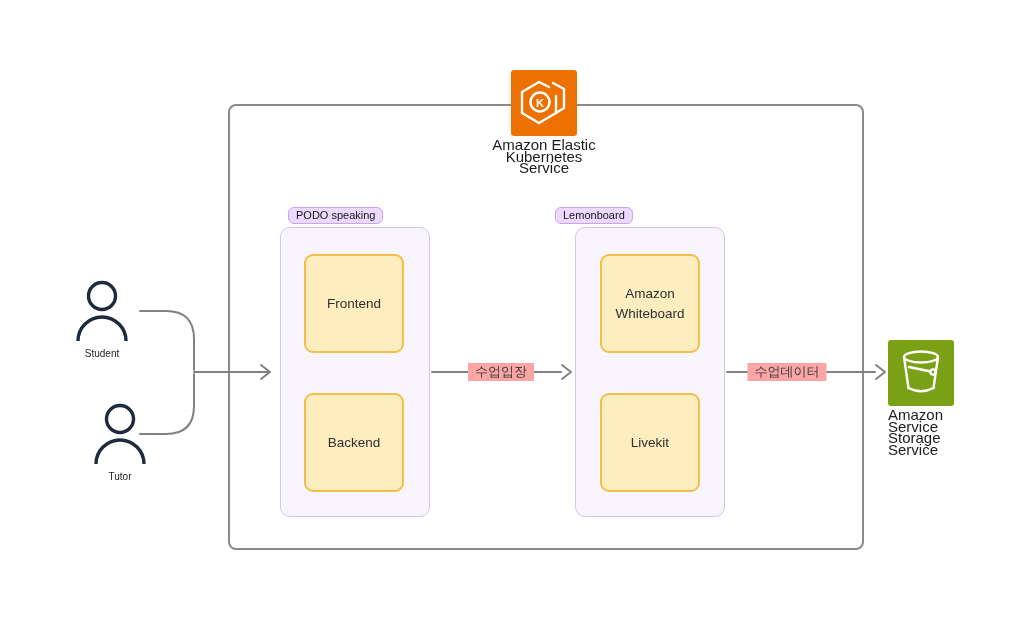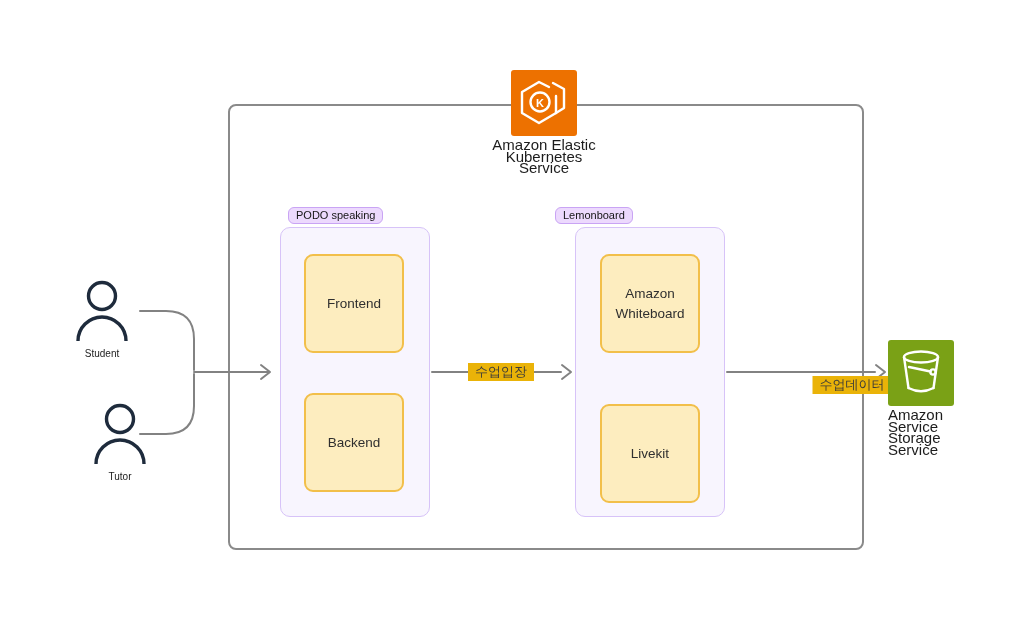--- a/index.html
+++ b/index.html
@@ -44,21 +44,21 @@
     background:var(--node-bg,#fdedbf);
     border:2px solid var(--node-border,#f2bf4a);
     border-radius:9px;z-index:4;
     display:flex;flex-direction:column;align-items:center;justify-content:center;
     font-size:13.5px;line-height:20px;color:var(--text-dark,#2f2f2f);text-align:center;
   }
 
   
   .edge-label{
     position:absolute;transform:translate(-50%,-50%);z-index:5;
-    background:#eab308;padding:0 7px;font-size:13px;font-weight:500;color:#3a3a3a;white-space:nowrap;
+    background:#fca5a5;padding:0 7px;font-size:13px;font-weight:500;color:#3a3a3a;white-space:nowrap;
   }
 
   
   .aws-icon{position:absolute;width:66px;height:66px;border-radius:3px;z-index:5;}
   .eks{left:511px;top:70px;background:var(--eks-orange,#ED7100);}
   .s3{left:888px;top:340px;background:var(--s3-green,#7AA116);}
   .aws-icon svg{display:block;width:66px;height:66px;}
   .aws-stroke{stroke:#fff;stroke-width:2.4;fill:none;stroke-linecap:round;stroke-linejoin:round;}
   .icon-caption{position:absolute;font-size:15px;line-height:11.5px;color:#1c1c1c;z-index:5;}
   .eks-caption{left:484px;top:139px;width:120px;text-align:center;}
@@ -121,27 +121,27 @@
     <span>Backend</span>
     <span></span>
   </div>
 
   <div class="badge" style="left:555px;">Lemonboard</div>
   <div class="group" style="left:575px;"></div>
   <div class="node" style="left:600px;top:254px;">
     <span>Amazon</span>
     <span>Whiteboard</span>
   </div>
-  <div class="node" style="left:600px;top:404px;">
+  <div class="node" style="left:600px;top:393px;">
     <span>Livekit</span>
     <span></span>
   </div>
 
   <div class="edge-label" style="left:501px;top:372px;">수업입장</div>
-  <div class="edge-label" style="left:852px;top:372px;margin-top:13px;">수업데이터</div>
+  <div class="edge-label" style="left:787px;top:372px;">수업데이터</div>
 
   <div class="aws-icon s3">
     <svg viewBox="0 0 66 66">
       <ellipse class="aws-stroke" cx="33" cy="17" rx="17" ry="5.5"></ellipse>
       <path class="aws-stroke" d="M16 17 L20.5 48"></path>
       <path class="aws-stroke" d="M50 17 L45.5 48"></path>
       <path class="aws-stroke" d="M20.5 48 Q33 54.5 45.5 48"></path>
       <path class="aws-stroke" d="M21 27 L42.5 31.5"></path>
       <circle class="aws-stroke" cx="45" cy="32" r="2.6"></circle>
     </svg>

